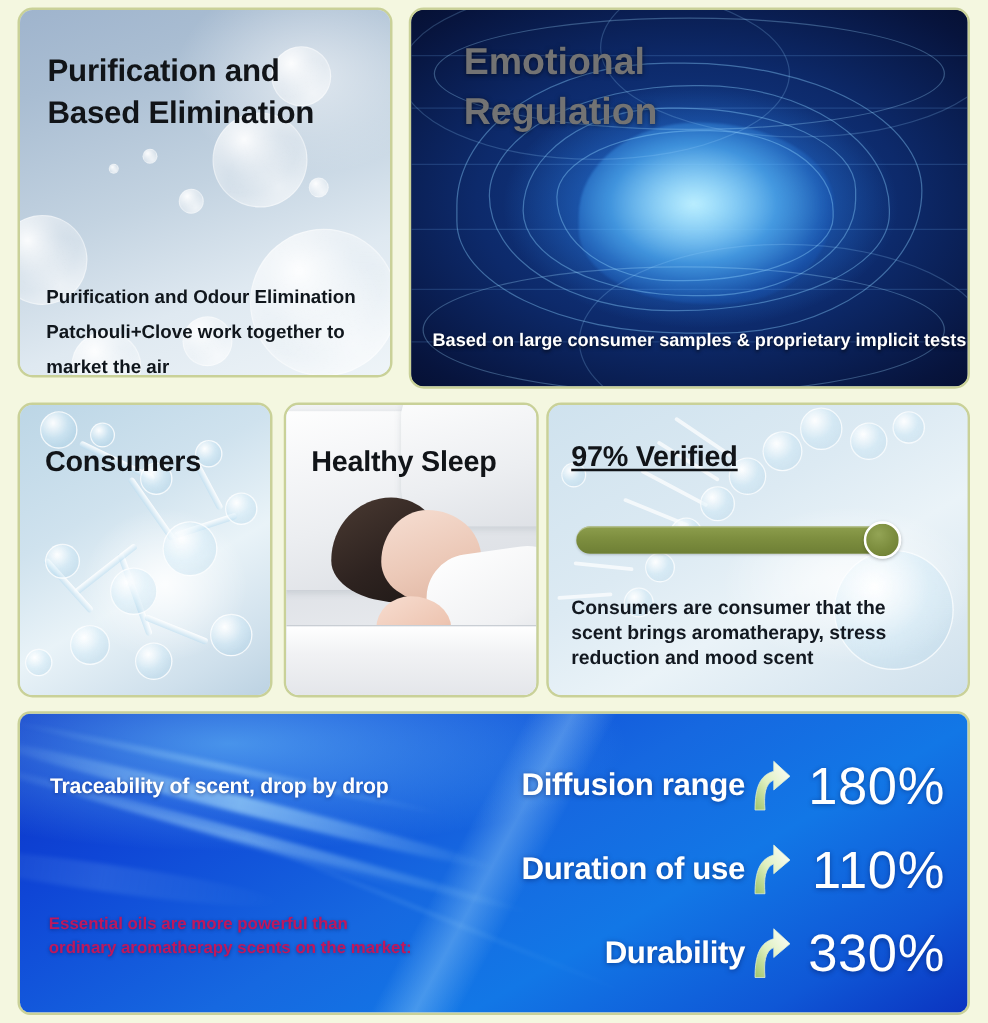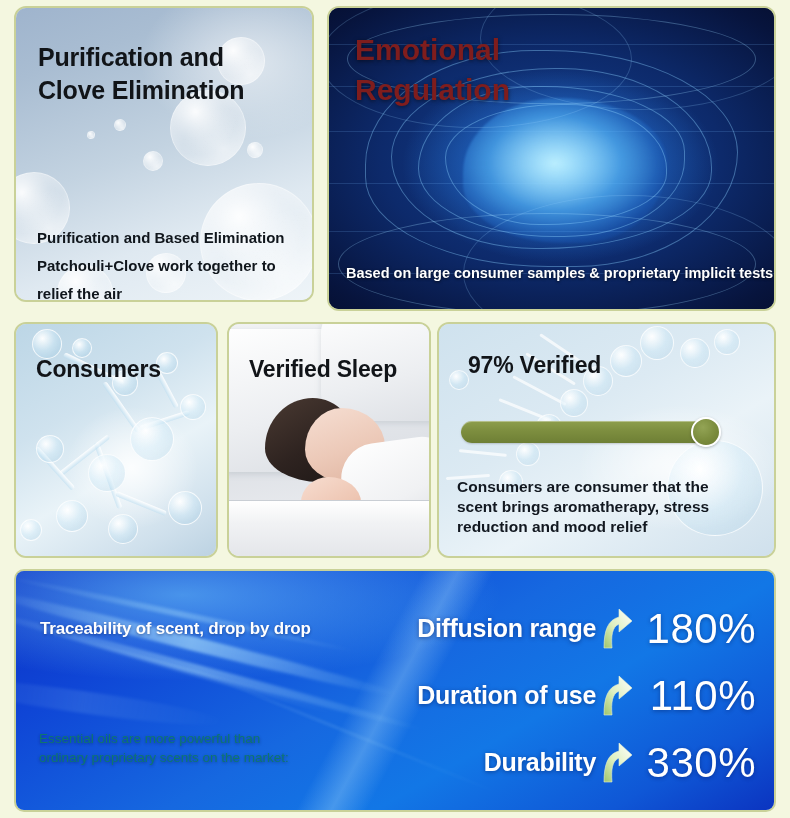--- a/index.html
+++ b/index.html
@@ -218,25 +218,26 @@
     line-height: 33px;
     letter-spacing: -.2px;
   }
   .body-dark {
     color: #10161c;
     font-weight: bold;
     font-size: 15px;
     line-height: 28px;
   }
   .title-light {
-    color: #7f1d1d;
+    color: #737373;
     font-weight: bold;
     font-size: 30px;
     line-height: 40px;
     text-shadow: 0 1px 4px rgba(0,0,0,.55);
+    margin-left: 16px;
   }
   .caption-light {
     color: #ffffff;
     font-weight: bold;
     font-size: 14.5px;
     text-shadow: 0 1px 3px rgba(0,0,0,.7);
   }
   .title-mid {
     color: #111418;
     font-weight: bold;
@@ -253,22 +254,22 @@
   
   .stat-lead {
     color: #ffffff;
     font-weight: bold;
     font-size: 17px;
     letter-spacing: -.2px;
     text-shadow: 0 1px 3px rgba(0,20,80,.45);
     text-align: center;
   }
   .stat-note {
-    color: #0f766e;
-    font-weight: normal;
+    color: #be185d;
+    font-weight: bold;
     font-size: 13.5px;
     line-height: 19px;
     text-shadow: 0 1px 3px rgba(0,20,80,.45);
   }
   .stat-rows {
     position: absolute;
     right: 18px;
     top: 24px;
     width: 380px;
     z-index: 6;
@@ -318,26 +319,26 @@
       <div class="bubble" style="left:33%;top:38%;width:12px;height:12px;"></div>
       <div class="bubble" style="left:24%;top:42%;width:8px;height:8px;"></div>
       <div class="bubble" style="left:-6%;top:56%;width:72px;height:72px;"></div>
       <div class="bubble" style="left:62%;top:60%;width:118px;height:118px;"></div>
       <div class="bubble" style="left:14%;top:88%;width:56px;height:56px;"></div>
       <div class="bubble" style="left:44%;top:84%;width:40px;height:40px;"></div>
       <div class="bubble" style="left:78%;top:46%;width:16px;height:16px;"></div>
     </div>
     <div class="txt title-dark" style="left:22px;top:33px;">
       <div>Purification and</div>
-      <div>Clove Elimination</div>
+      <div>Based Elimination</div>
     </div>
     <div class="txt body-dark" style="left:21px;top:216px;">
-      <div>Purification and Based Elimination</div>
+      <div>Purification and Odour Elimination</div>
       <div>Patchouli+Clove work together to</div>
-      <div>relief the air</div>
+      <div>market the air</div>
     </div>
   </div>
 
   <div class="card" id="card-emotional">
     <div class="card-bg">
       <div class="scanline" style="top:12%"></div>
       <div class="scanline" style="top:26%"></div>
       <div class="scanline" style="top:41%"></div>
       <div class="scanline" style="top:58%"></div>
       <div class="scanline" style="top:74%"></div>
@@ -391,21 +392,21 @@
   <div class="card" id="card-sleep">
     <div class="card-bg">
       <div class="pillow" style="left:-14%;top:2%;width:78%;height:62%;"></div>
       <div class="pillow" style="left:46%;top:-8%;width:72%;height:50%;"></div>
       <div class="hair" style="left:18%;top:32%;width:46%;height:36%;"></div>
       <div class="face" style="left:38%;top:36%;width:40%;height:32%;"></div>
       <div class="arm" style="left:56%;top:50%;width:58%;height:30%;transform:rotate(-8deg);"></div>
       <div class="hand" style="left:36%;top:66%;width:30%;height:22%;"></div>
       <div class="mattress" style="height:24%;"></div>
     </div>
-    <div class="txt title-mid" style="left:20px;top:32px;">Verified Sleep</div>
+    <div class="txt title-mid" style="left:20px;top:32px;">Healthy Sleep</div>
   </div>
 
   <div class="card" id="card-verified">
     <div class="card-bg">
       <div class="dna-rung" style="left:30%;top:4%;width:54px;transform:rotate(34deg);"></div>
       <div class="dna-rung" style="left:26%;top:12%;width:58px;transform:rotate(32deg);"></div>
       <div class="dna-rung" style="left:22%;top:22%;width:60px;transform:rotate(28deg);"></div>
       <div class="dna-rung" style="left:18%;top:32%;width:56px;transform:rotate(22deg);"></div>
       <div class="dna-rung" style="left:12%;top:42%;width:52px;transform:rotate(14deg);"></div>
       <div class="dna-rung" style="left:6%;top:54%;width:48px;transform:rotate(6deg);"></div>
@@ -417,48 +418,48 @@
       <div class="dna-ball" style="left:36%;top:28%;width:28px;height:28px;"></div>
       <div class="dna-ball" style="left:29%;top:39%;width:26px;height:26px;"></div>
       <div class="dna-ball" style="left:23%;top:51%;width:24px;height:24px;"></div>
       <div class="dna-ball" style="left:18%;top:63%;width:24px;height:24px;"></div>
       <div class="dna-ball" style="left:72%;top:6%;width:30px;height:30px;"></div>
       <div class="dna-ball" style="left:82%;top:2%;width:26px;height:26px;"></div>
       <div class="dna-ball" style="left:68%;top:50%;width:96px;height:96px;"></div>
       <div class="dna-ball" style="left:3%;top:20%;width:20px;height:20px;"></div>
     </div>
 
-    <div class="txt title-mid" style="left:29px;top:28px;">97% Verified</div>
+    <div class="txt title-mid" style="left:18px;top:28px;text-decoration:underline;">97% Verified</div>
 
     <div class="slider-track">
       <div class="slider-thumb"></div>
     </div>
 
     <div class="txt verified-body" style="left:18px;top:153px;">
       <div>Consumers are consumer that the</div>
       <div>scent brings aromatherapy, stress</div>
-      <div>reduction and mood relief</div>
+      <div>reduction and mood scent</div>
     </div>
   </div>
 
   <div class="card" id="card-stats">
     <div class="card-bg">
       <div class="streak" style="left:-4%;top:6%;width:56%;height:14px;transform:rotate(14deg);"></div>
       <div class="streak" style="left:-6%;top:14%;width:62%;height:9px;transform:rotate(15deg);opacity:.75;"></div>
       <div class="streak" style="left:-2%;top:1%;width:48%;height:6px;transform:rotate(12deg);opacity:.6;"></div>
       <div class="streak" style="left:2%;top:22%;width:42%;height:5px;transform:rotate(16deg);opacity:.45;"></div>
       <div class="streak" style="left:18%;top:34%;width:52%;height:2px;transform:rotate(22deg);opacity:.35;"></div>
       <div class="streak" style="left:-10%;top:42%;width:38%;height:22px;transform:rotate(8deg);opacity:.22;"></div>
     </div>
 
     <div class="txt stat-lead" style="left:24px;top:48px;">Traceability of scent, drop by drop</div>
 
     <div class="txt stat-note" style="left:23px;top:158px;">
       <div>Essential oils are more powerful than</div>
-      <div>ordinary proprietary scents on the market:</div>
+      <div>ordinary aromatherapy scents on the market:</div>
     </div>
 
     <div class="stat-rows">
 
       <div class="stat-row">
         <span class="stat-label">Diffusion range</span>
         <svg class="arrow-icon" viewBox="0 0 34 42">
           <defs>
             <linearGradient id="ag1" x1="0" y1="1" x2="1" y2="0">
               <stop offset="0%" stop-color="#9fc46b"></stop>

